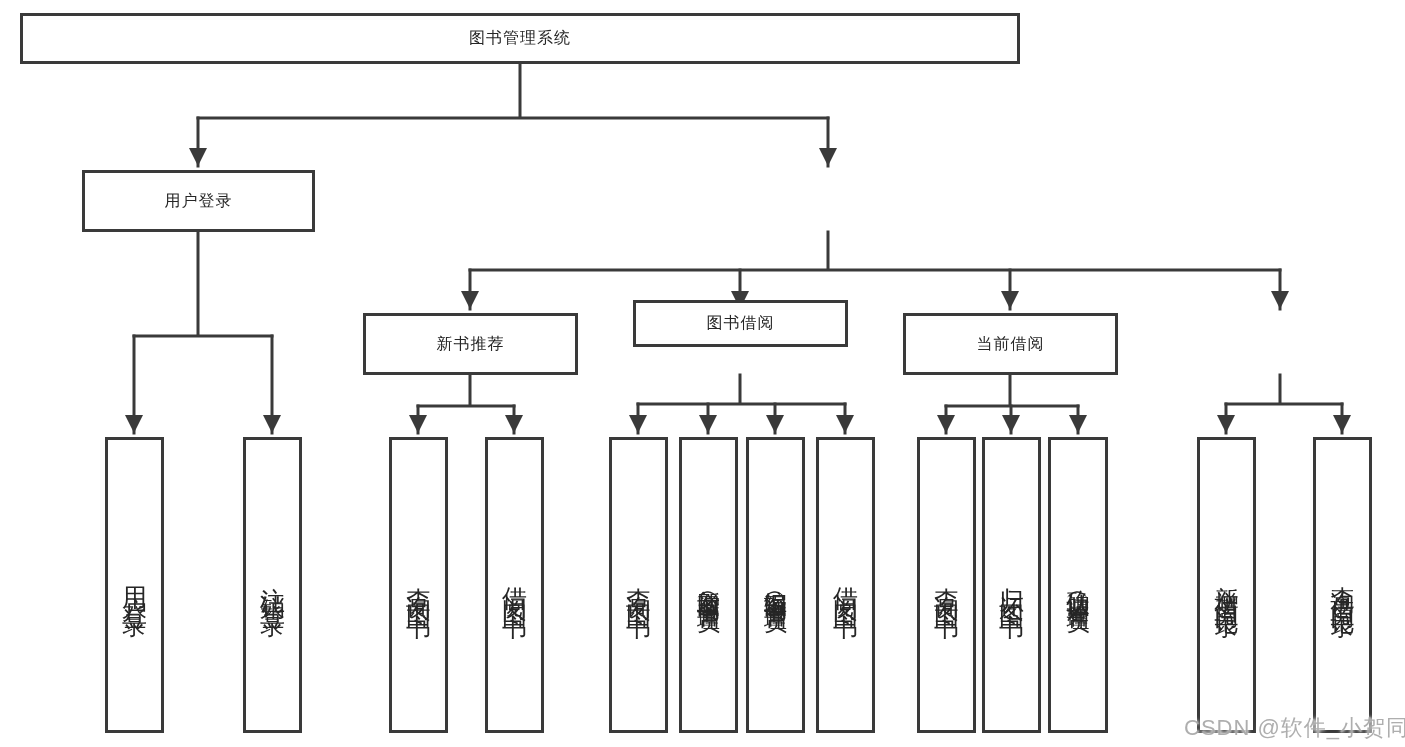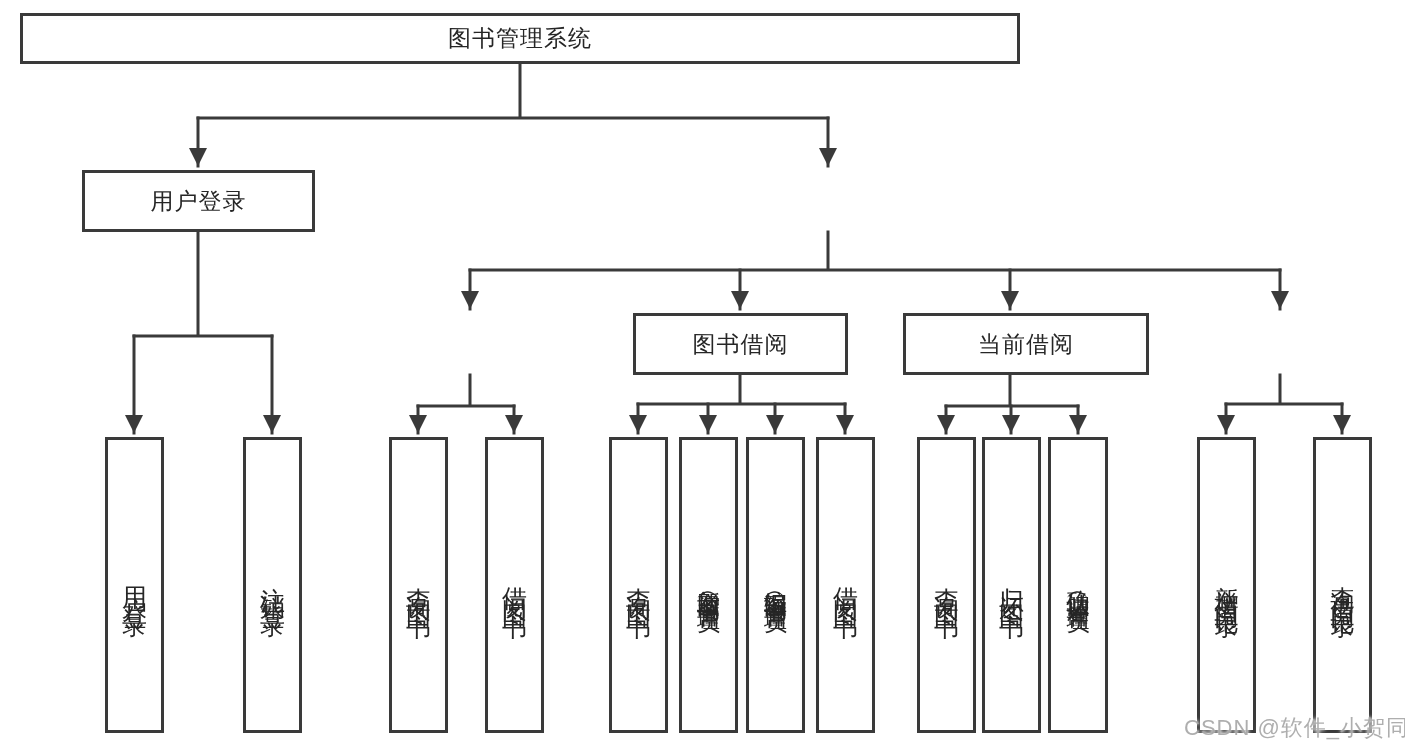--- a/index.html
+++ b/index.html
@@ -22,21 +22,21 @@
     box-sizing: border-box;
     background: #ffffff;
     border: 3px solid #3a3a3a;
     color: #262626;
     display: flex;
     align-items: center;
     justify-content: center;
     z-index: 2;
     text-align: center;
   }
-  .h { font-size: 23px; letter-spacing: 1px; }
+  .h { font-size: 16px; letter-spacing: 1px; }
   .v {
     writing-mode: vertical-rl;
     text-orientation: upright;
     line-height: 1;
   }
   .v4  { font-size: 25px; letter-spacing: 9px; }
   .v6  { font-size: 24px; letter-spacing: 6px; }
   .vlong { font-size: 23px; letter-spacing: 3px; }
   #watermark {
     position: absolute;
@@ -95,22 +95,23 @@
       <path d="M1280 375 V404 M1226 404 H1342"></path>
       <line x1="1226" y1="404" x2="1226" y2="433" marker-end="url(#arrow)"></line>
       <line x1="1342" y1="404" x2="1342" y2="433" marker-end="url(#arrow)"></line>
     </g>
   </svg>
 
   <div class="box h" style="left:20px; top:13px; width:1000px; height:51px;">图书管理系统</div>
 
   <div class="box h" style="left:82px; top:170px; width:233px; height:62px;">用户登录</div>
 
-  <div class="box h" style="left:633px; top:313px; width:215px; height:62px;">图书借阅</div>
-  <div class="box h" style="left:903px; top:313px; width:246px; height:62px;">当前借阅</div>
+  <div class="box h" style="left:363px; top:313px; width:215px; height:62px;">新书推荐</div>
+  <div class="box h" style="left:633px; top:300px; width:215px; height:47px;">图书借阅</div>
+  <div class="box h" style="left:903px; top:313px; width:215px; height:62px;">当前借阅</div>
 
   <div class="box v v4" style="left:105px; top:437px; width:59px; height:296px;">用户登录</div>
   <div class="box v v4" style="left:243px; top:437px; width:59px; height:296px;">注销登录</div>
 
   <div class="box v v4" style="left:389px; top:437px; width:59px; height:296px;">查询图书</div>
   <div class="box v v4" style="left:485px; top:437px; width:59px; height:296px;">借阅图书</div>
 
   <div class="box v v4" style="left:609px; top:437px; width:59px; height:296px;">查询图书</div>
   <div class="box v vlong" style="left:679px; top:437px; width:59px; height:296px;">新增图书（管理员）</div>
   <div class="box v vlong" style="left:746px; top:437px; width:59px; height:296px;">编辑图书（管理员）</div>

